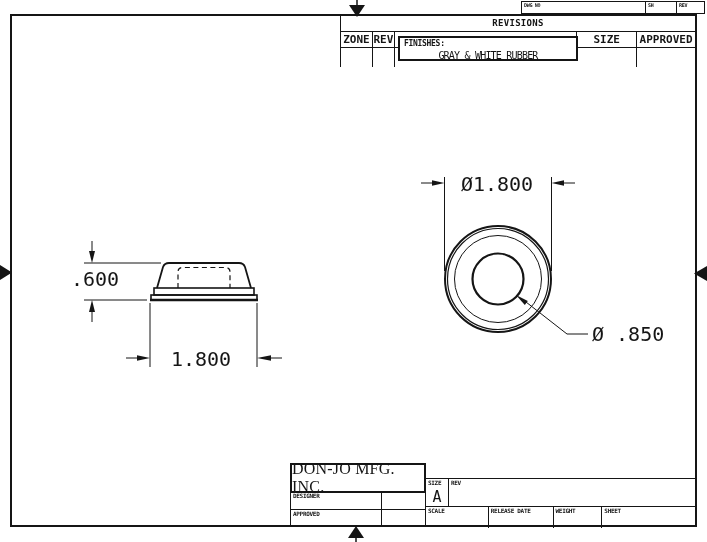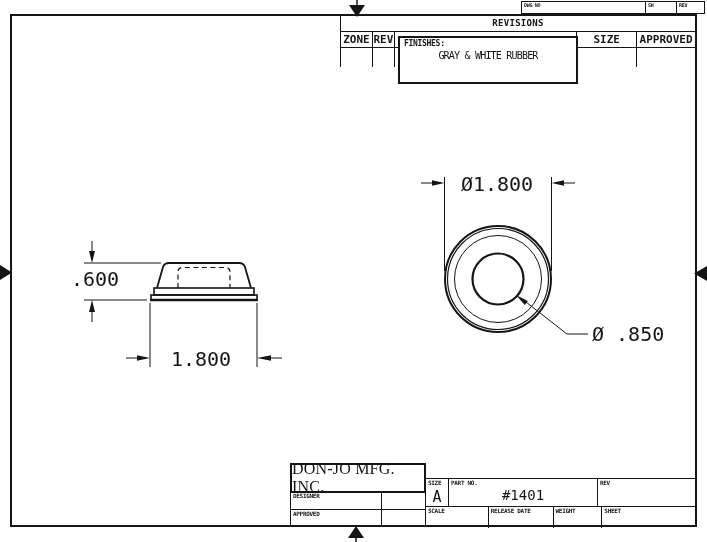--- a/index.html
+++ b/index.html
@@ -60,21 +60,21 @@
   </div>
 
   <div class="abs flex bL" style="left:340px;top:48px;width:355px;height:19px;">
     <div class="cell bR" style="width:32px;"></div>
     <div class="cell bR" style="width:22px;"></div>
     <div class="cell" style="width:183px;"></div>
     <div class="cell bR" style="width:60px;"></div>
     <div class="cell" style="width:58px;"></div>
   </div>
 
-  <div class="abs" style="left:398px;top:36px;width:180px;height:48px;border:2px solid #151515;background:#fff;z-index:2;">
+  <div class="abs" style="left:398px;top:36px;width:180px;height:25px;border:2px solid #151515;background:#fff;z-index:2;">
     <span class="tiny" style="font-size:8px;left:4px;top:2px;">FINISHES:</span>
     <div class="val" style="top:12px;font-size:10px;letter-spacing:-0.8px;">GRAY &amp; WHITE RUBBER</div>
   </div>
 
   <svg class="abs" style="left:0;top:0;z-index:1;" width="707" height="542" viewBox="0 0 707 542">
     <g stroke="#151515" fill="none" stroke-linecap="butt">
 
       <g>
         <line x1="357" y1="0" x2="357" y2="6" stroke-width="1.5"></line>
         <polygon points="349,5 365,5 357,17" fill="#151515" stroke="none"></polygon>
@@ -159,24 +159,20 @@
       <div class="abs bL" style="left:90px;top:0;height:100%;"></div>
     </div>
   </div>
 
   <div class="abs bL bT" style="left:425px;top:478px;width:272px;height:49px;">
     <div class="flex bB" style="height:27px;">
       <div class="cell bR" style="width:23px;">
         <span class="tiny">SIZE</span>
         <div class="val" style="top:9px;font-size:15px;">A</div>
       </div>
-      <div class="cell bR" style="width:149px;">
-        <span class="tiny">PART NO.</span>
-        <div class="val" style="top:8px;font-size:14px;">#1401</div>
-      </div>
       <div class="cell" style="width:20px;">
         <span class="tiny">REV</span>
       </div>
     </div>
     <div class="flex" style="height:21px;">
       <div class="cell bR" style="width:63px;">
         <span class="tiny">SCALE</span>
       </div>
       <div class="cell bR" style="width:65px;">
         <span class="tiny">RELEASE DATE</span>

